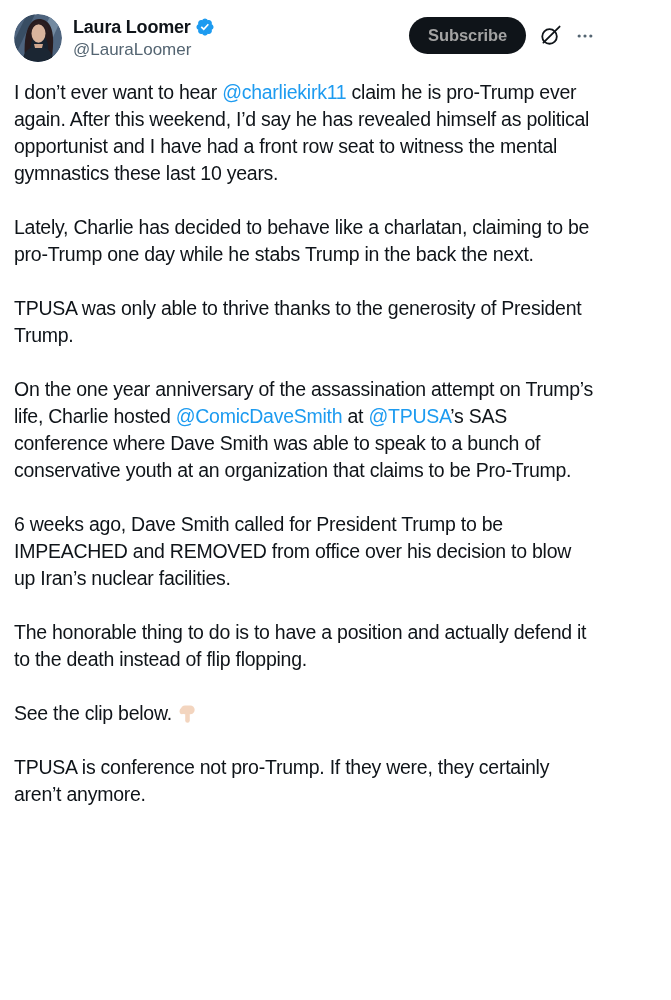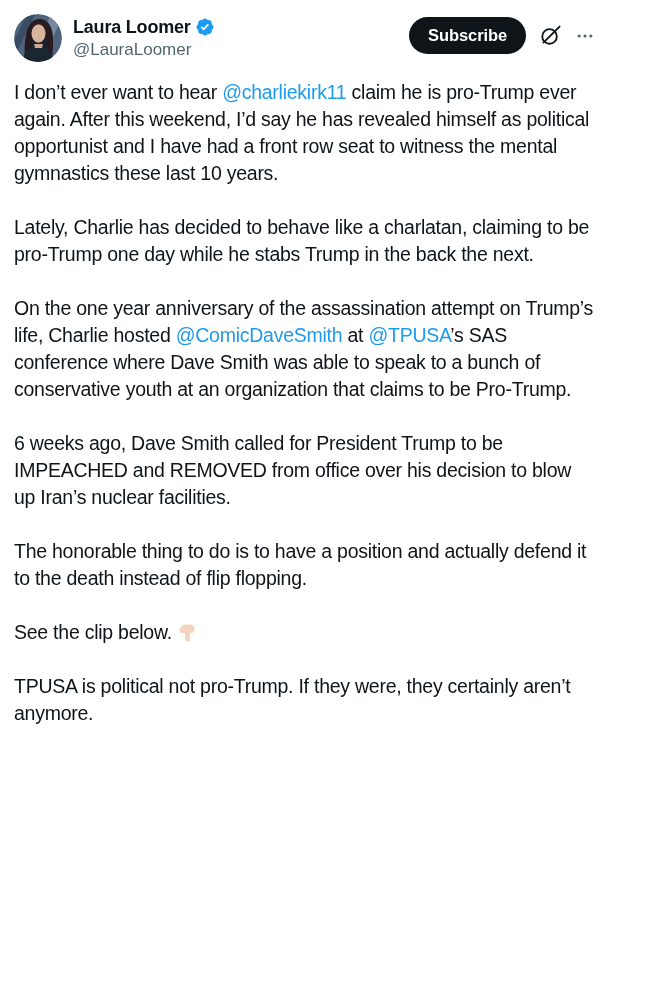--- a/index.html
+++ b/index.html
@@ -74,21 +74,21 @@
     cursor:pointer;
   }
   .header-actions{
     display:flex;
     align-items:center;
     gap:13px;
     padding-top:3px;
   }
   .subscribe{
     background:var(--c-btn);
-    color:#ffffff;
+    color:#a3a3a3;
     border:none;
     border-radius:19px;
     height:37px;
     padding:8px 19px;
     font-size:16.5px;
     font-weight:700;
     font-family:inherit;
     letter-spacing:-0.1px;
     cursor:pointer;
   }
@@ -173,25 +173,26 @@
           <circle cx="12" cy="12" r="1.9" fill="#536471"></circle>
           <circle cx="19" cy="12" r="1.9" fill="#536471"></circle>
         </svg>
       </button>
     </div>
   </div>
 
   <div class="tweet-body" id="tweet-body">
       <p class="tweet-paragraph">I don’t ever want to hear <a class="mention">@charliekirk11</a> claim he is pro-Trump ever again. After this weekend, I’d say he has revealed himself as political opportunist and I have had a front row seat to witness the mental gymnastics these last 10 years.</p>
       <p class="tweet-paragraph">Lately, Charlie has decided to behave like a charlatan, claiming to be pro-Trump one day while he stabs Trump in the back the next.</p>
+      <p class="tweet-paragraph">TPUSA was only able to thrive thanks to the generosity of President Trump.</p>
       <p class="tweet-paragraph">On the one year anniversary of the assassination attempt on Trump’s life, Charlie hosted <a class="mention">@ComicDaveSmith</a> at <a class="mention">@TPUSA</a>’s SAS conference where Dave Smith was able to speak to a bunch of conservative youth at an organization that claims to be Pro-Trump.</p>
       <p class="tweet-paragraph">6 weeks ago, Dave Smith called for President Trump to be IMPEACHED and REMOVED from office over his decision to blow up Iran’s nuclear facilities.</p>
       <p class="tweet-paragraph">The honorable thing to do is to have a position and actually defend it to the death instead of flip flopping.</p>
       <p class="tweet-paragraph">See the clip below. <span class="emoji"><svg width="21" height="21" viewBox="0 0 24 24" aria-hidden="true">
             <g fill="#f3d5bf">
               <rect x="4.2" y="2.8" width="16" height="10" rx="5"></rect>
               <rect x="9.4" y="8" width="5.2" height="14.5" rx="2.6"></rect>
               <ellipse cx="5.6" cy="9.4" rx="2.6" ry="3.4"></ellipse>
             </g>
           </svg></span></p>
-      <p class="tweet-paragraph">TPUSA is political not pro-Trump. If they were, they certainly aren’t anymore.</p>
+      <p class="tweet-paragraph">TPUSA is conference not pro-Trump. If they were, they certainly aren’t anymore.</p>
     </div>
 </div>
 
 </body></html>

